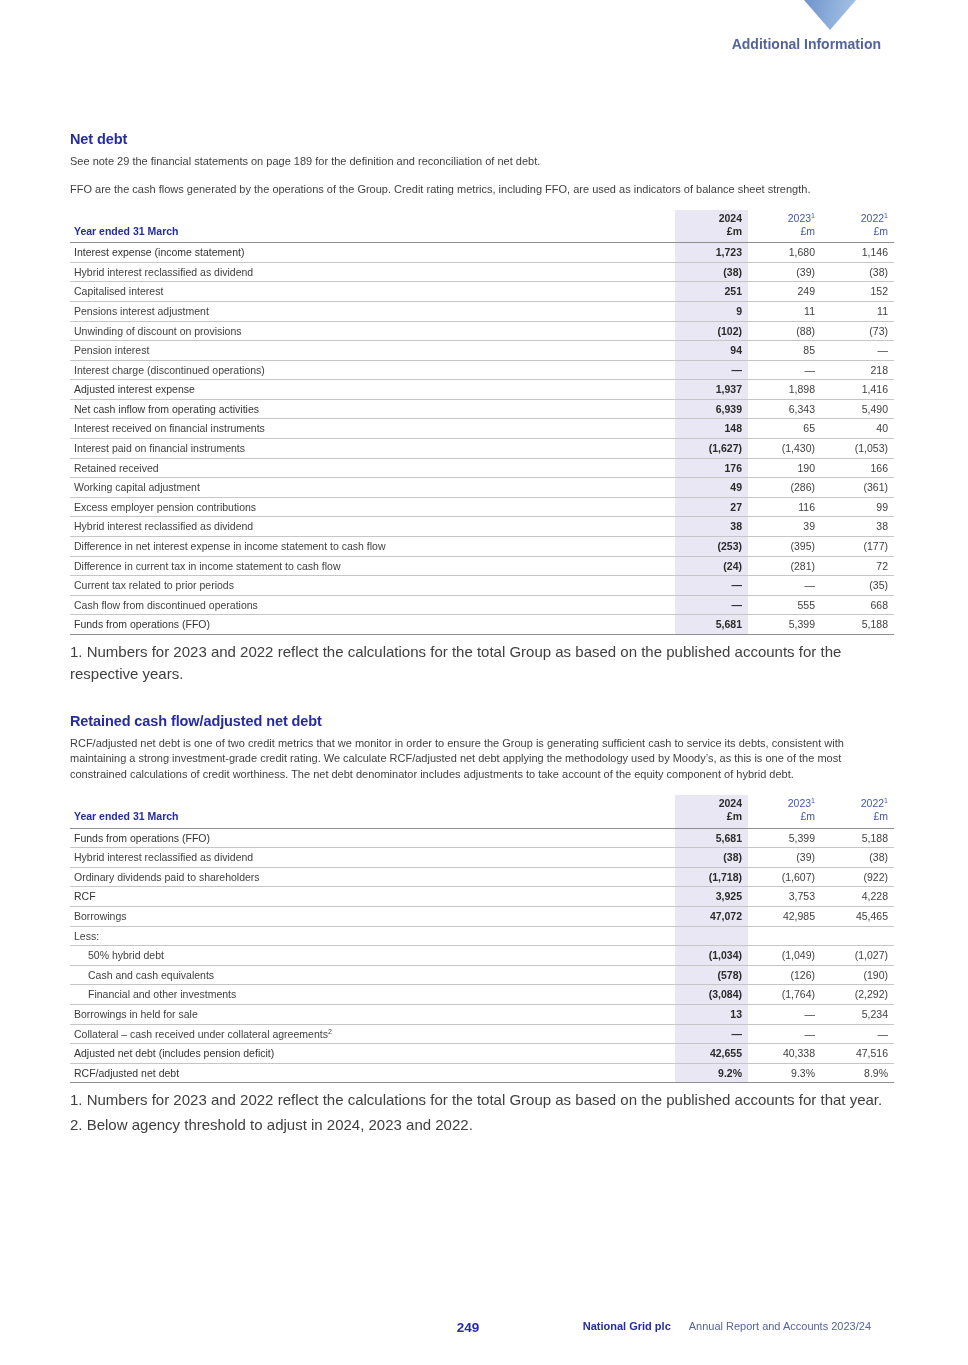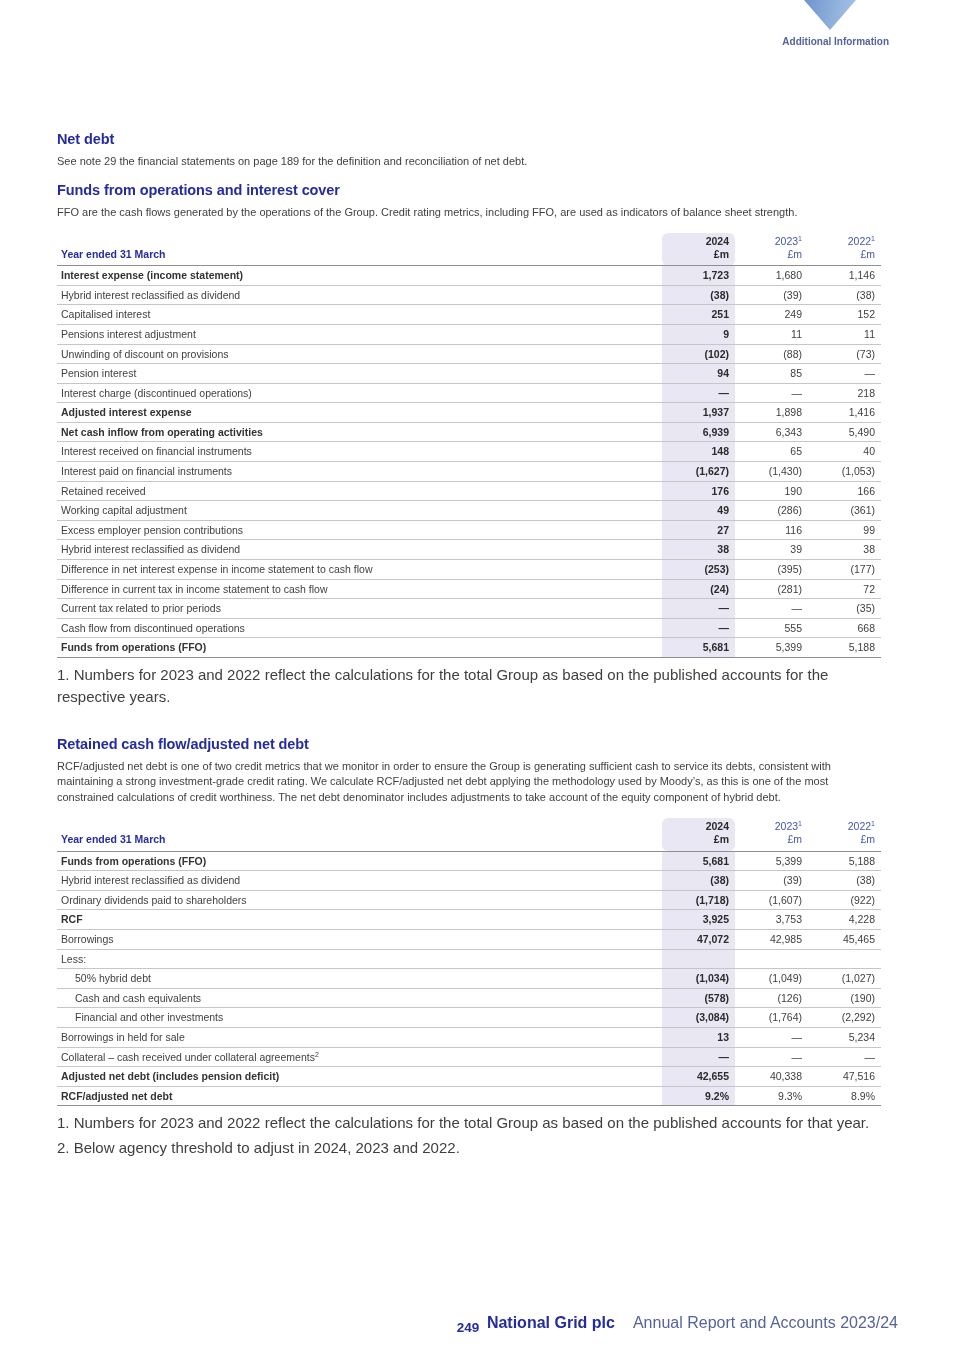--- a/index.html
+++ b/index.html
@@ -4,70 +4,69 @@
 <style>
   * { box-sizing: border-box; }
   html,body { margin:0; padding:0; background:#ffffff; }
   body { font-family:"Liberation Sans", sans-serif; color:#3f3f3f; }
   .page { position:relative; width:968px; height:1365px; margin:0 auto; background:#fff; overflow:hidden; }
 
   
   .triangle { position:absolute; top:0; right:112px; width:52px; height:30px;
     background:linear-gradient(100deg, var(--tri-dark,#6e93cb) 0%, var(--tri-light,#8fb0dc) 55%, #a9c3e7 100%);
     -webkit-clip-path:polygon(0 0,100% 0,50% 100%); clip-path:polygon(0 0,100% 0,50% 100%); }
-  .section-label { position:absolute; top:36px; right:79px; font-size:10px; font-weight:700;
+  .section-label { position:absolute; top:36px; right:87px; font-size:14px; font-weight:700;
     color:var(--muted-blue,#55639c); }
 
-  .content { position:absolute; left:57px; top:131px; width:824px; }
+  .content { position:absolute; left:70px; top:131px; width:824px; }
 
   .section-heading { font-size:14.5px; font-weight:700; color:var(--heading-blue,#252c9e);
     margin:0 0 7px 0; letter-spacing:-0.1px; }
   .section-heading.sp1 { margin-top:5px; }
   .section-heading.sp2 { margin-top:28px; }
 
   .body { font-size:11px; line-height:1.45; color:#3f3f3f; margin:0 0 12px 0; }
 
   .fin-table { width:100%; border-collapse:collapse; font-size:10.5px; color:#3f3f3f; margin:2px 0 6px 0; }
-  .fin-table th { font-weight:400; vertical-align:bottom; padding:2px 0 4px 13px; line-height:1.25;border-radius:6px; }
+  .fin-table th { font-weight:400; vertical-align:bottom; padding:2px 0 4px 13px; line-height:1.25; }
   .fin-table th.label-col { text-align:left; color:var(--heading-blue,#252c9e); font-weight:700; padding-left:4px; }
   .fin-table .num-col { width:73px; text-align:right; padding-right:6px; }
   .fin-table th.hl { background:var(--highlight,#eae7f4); color:#2b2b2b; font-weight:700; }
   .fin-table th.blue { color:var(--secondary-blue,#4456b0); }
   .fin-table thead th { border-bottom:1px solid #8f8f8f; }
   .fin-table td { border-bottom:1px solid #c6c6c6; padding:3px 0; line-height:1.2; vertical-align:middle; }
   .fin-table td.label-col { padding-left:4px; text-align:left; }
   .fin-table td.hl { background:var(--highlight,#eae7f4); font-weight:700; color:#2b2b2b; }
-  .fin-table tr.total td.label-col { font-weight:700; color:#333; }
+  .fin-table tr.total td.label-col { font-weight:400; color:#333; }
   .fin-table tbody tr:last-child td { border-bottom-color:#8f8f8f; }
   .fin-table td.indent { padding-left:18px; }
   sup { font-size:7px; vertical-align:super; line-height:0; }
 
   .footnote { font-size:15px; color:#3f3f3f; margin:0 0 3px 0; line-height:1.45; }
   .footnote-block { margin-top:5px; }
 
   .page-number { position:absolute; left:0; right:32px; bottom:30px; text-align:center;
     font-size:13.5px; font-weight:700; color:var(--heading-blue,#252c9e); }
-  .footer-right { position:absolute; right:70px; bottom:33px; font-size:16px; white-space:nowrap;margin-top:12px; }
+  .footer-right { position:absolute; right:97px; bottom:33px; font-size:11px; white-space:nowrap;margin-top:12px; }
   .footer-company { font-weight:700; color:var(--heading-blue,#252c9e); margin-right:18px; }
   .footer-report { color:var(--muted-blue,#55639c); }
 </style>
 </head>
 <body>
 
 <div class="page">
 
   <div class="triangle"></div>
   <div class="section-label">Additional Information</div>
 
   <div class="content">
 
     <h2 class="section-heading">Net debt</h2>
     <p class="body">See note 29 the financial statements on page 189 for the definition and reconciliation of net debt.</p>
 
-    <h2 class="section-heading sp1">Funds from operations and interest cover</h2>
     <p class="body">FFO are the cash flows generated by the operations of the Group. Credit rating metrics, including FFO, are used as indicators of balance sheet strength.</p>
 
     <table class="fin-table" id="ffo-table">
       <thead>
           <tr>
             <th class="label-col">Year ended 31 March</th>
             <th class="num-col hl">
               <div>2024</div>
               <div>£m</div>
             </th>

